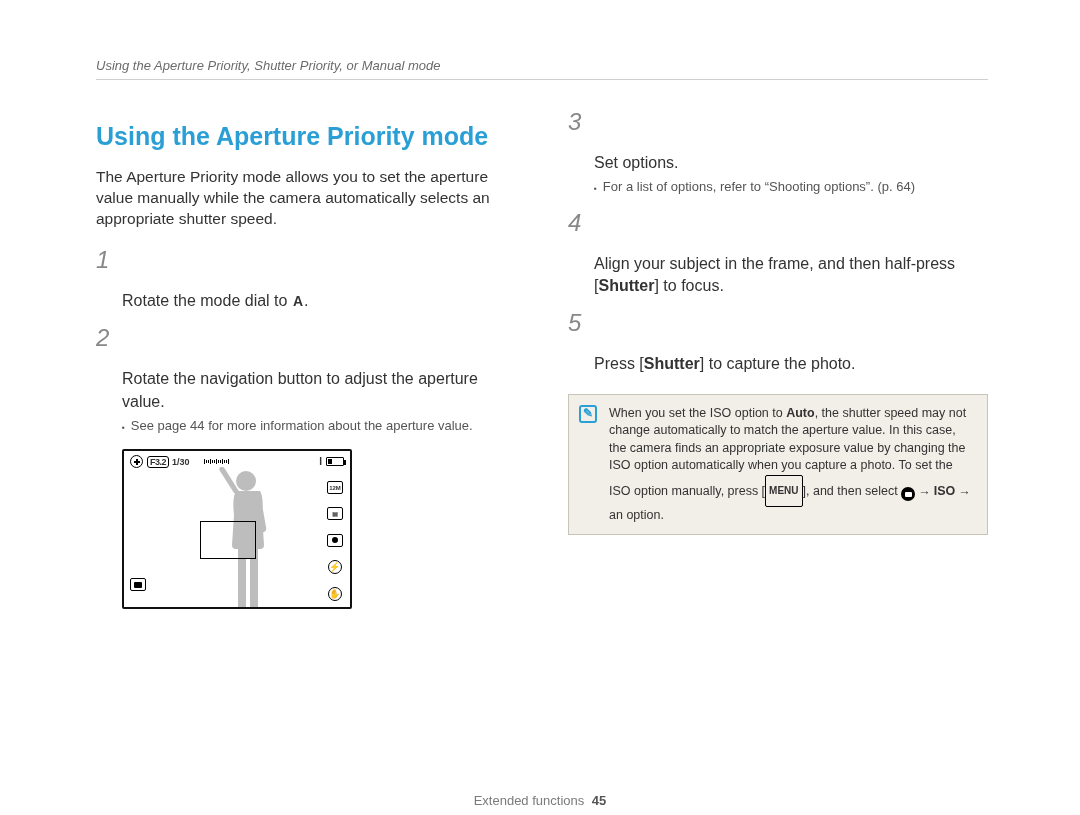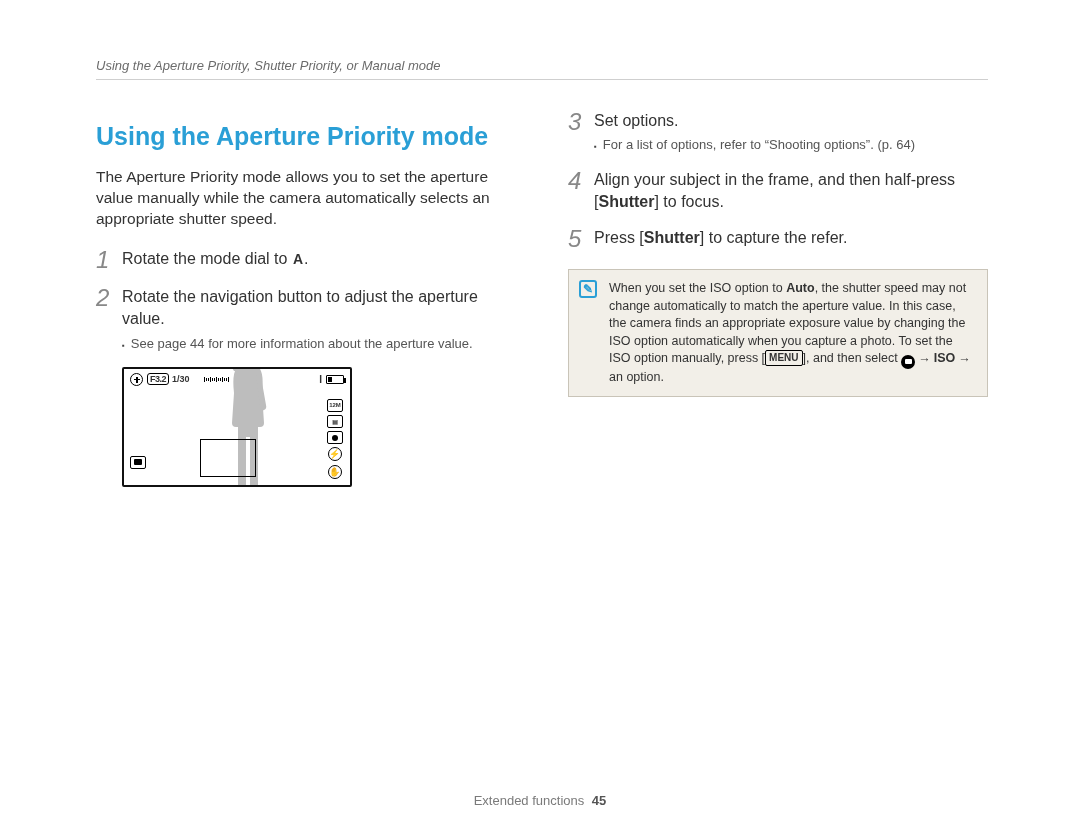--- a/index.html
+++ b/index.html
@@ -63,20 +63,21 @@
     font-weight: 300;
     color: #888;
     min-width: 26px;
     font-style: italic;
     line-height: 1;
     padding-top: 0;
   }
   .step-body {
     font-size: 16px;
     line-height: 1.4;
+    margin-top: 42px;
   }
   .step-body .sub {
     font-size: 13px;
     color: var(--text-light);
     margin-top: 4px;
   }
   .sub-bullet {
     display: flex;
     gap: 6px;
     margin-top: 4px;
@@ -90,21 +91,21 @@
   .bold { font-weight: 700; }
   .icon-A {
     font-family: Arial, sans-serif;
     font-weight: 900;
     font-size: 14px;
     padding: 0 1px;
   }
   .cam-display {
     margin: 10px 0 0 26px;
     width: 230px;
-    height: 120px;
+    height: 160px;
     border: 2px solid #111;
     border-radius: 2px;
     position: relative;
     background: #fff;
     overflow: hidden;
   }
   .cam-top {
     position: absolute;
     top: 4px; left: 6px; right: 6px;
     display: flex;
@@ -208,21 +209,21 @@
     border: 2px solid var(--accent);
     border-radius: 3px;
     color: var(--accent);
     display: flex; align-items: center; justify-content: center;
     font-size: 12px; font-weight: 700;
   }
   .menu-pill {
     display: inline-block;
     border: 1px solid #000;
     border-radius: 2px;
-    padding: 0 3px;
+    padding: 8px 3px;
     font-size: 10px;
     font-weight: 900;
     font-family: Arial, sans-serif;
     vertical-align: 1px;
   }
   .cam-pill {
     display: inline-flex;
     width: 14px; height: 14px;
     background: #000; border-radius: 50%;
     align-items: center; justify-content: center;
@@ -339,21 +340,21 @@
       <div class="step-row">
         <div class="step-num">4</div>
         <div class="step-body">
           <span>Align your subject in the frame, and then half-press [</span><span class="bold">Shutter</span><span>] to focus.</span>
         </div>
       </div>
 
       <div class="step-row">
         <div class="step-num">5</div>
         <div class="step-body">
-          <span>Press [</span><span class="bold">Shutter</span><span>] to capture the refer.</span>
+          <span>Press [</span><span class="bold">Shutter</span><span>] to capture the photo.</span>
         </div>
       </div>
 
       <div class="note-box">
         <div class="note-icon">✎</div>
         <div>
           <span>When you set the ISO option to </span><span class="bold">Auto</span><span>, the shutter speed may not change automatically to match the aperture value. In this case, the camera finds an appropriate exposure value by changing the ISO option automatically when you capture a photo. To set the ISO option manually, press [</span><span class="menu-pill">MENU</span><span>], and then select </span><span class="cam-pill"></span><span class="arrow">→</span><span class="bold">ISO</span><span class="arrow">→</span><span> an option.</span>
         </div>
       </div>
 

